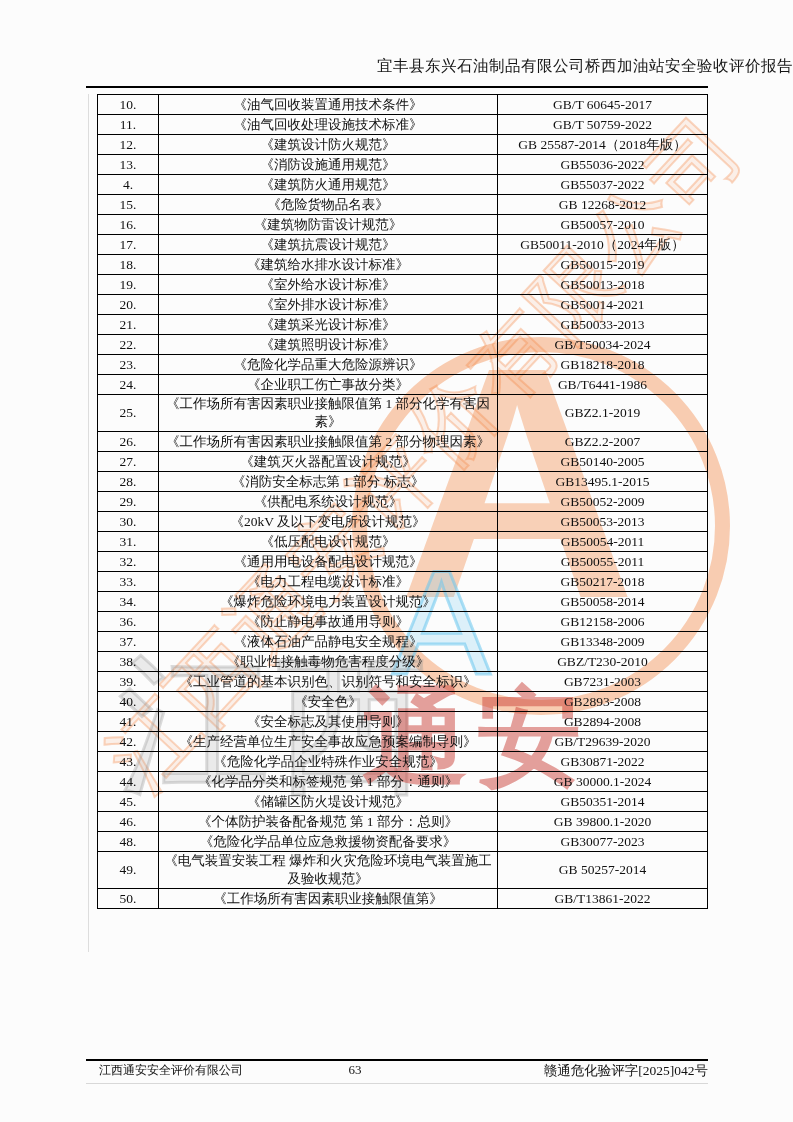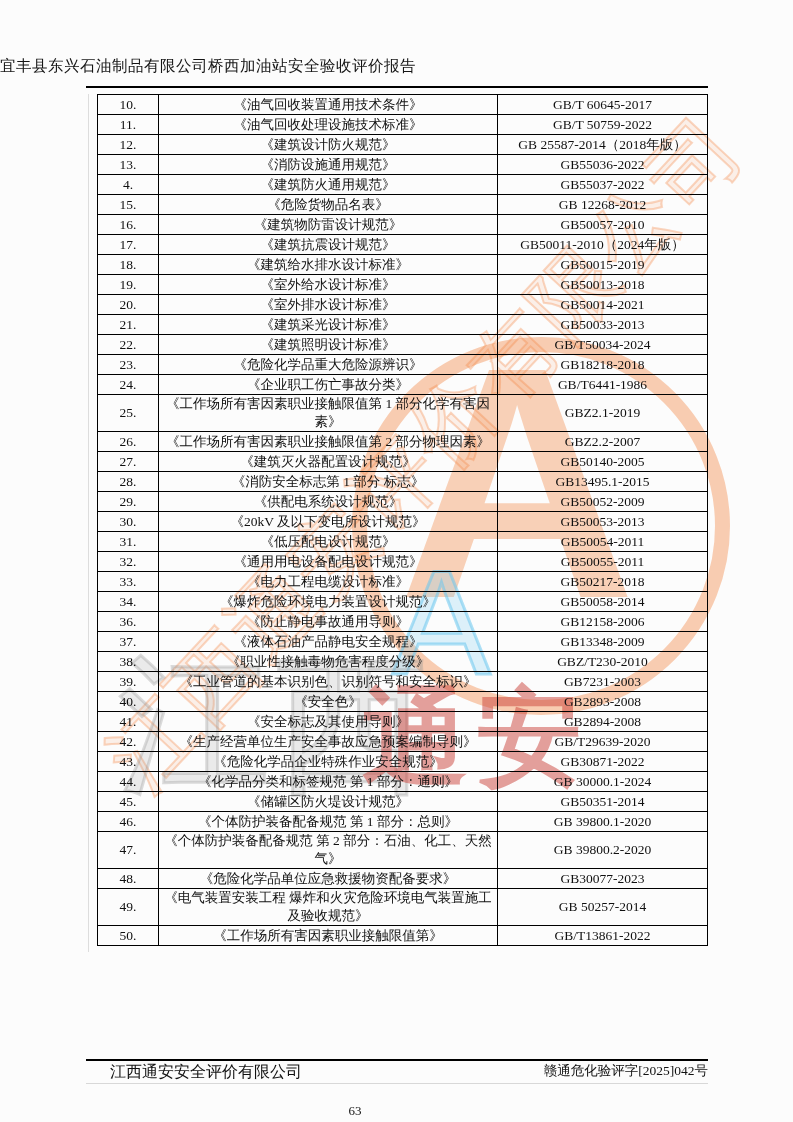--- a/index.html
+++ b/index.html
@@ -9,21 +9,21 @@
     width:793px;height:1122px;
     margin:0 auto;
     background:#fcfcfc;
     overflow:hidden;
     font-family:"Liberation Serif","DejaVu Serif",serif;
     color:#111;
   }
   
   .page-title{
     position:absolute;top:56px;left:0;right:0;
-    text-align:left;
+    text-align:right;
     font-size:15.5px;letter-spacing:.5px;
     color:#151515;
     z-index:3;
   }
   .title-rule{
     position:absolute;left:86px;top:86px;width:622px;height:2px;
     background:#000;z-index:3;
   }
   
   .wm{position:absolute;inset:0;z-index:1;pointer-events:none;}
@@ -94,25 +94,25 @@
   
   .footer-rule{
     position:absolute;left:86px;top:1059px;width:622px;height:2px;
     background:#000;z-index:3;
   }
   .footer-rule-faint{
     position:absolute;left:86px;top:1083px;width:622px;height:1px;
     background:rgba(0,0,0,0.14);z-index:3;
   }
   .footer-left{
-    position:absolute;left:110px;top:1062px;font-size:16px;z-index:3;
+    position:absolute;left:99px;top:1062px;font-size:12px;z-index:3;
   }
   .footer-page{
     position:absolute;left:330px;top:1062px;width:50px;
-    text-align:center;font-size:13px;z-index:3;margin-top:41px;
+    text-align:center;font-size:13px;z-index:3;
   }
   .footer-right{
     position:absolute;right:85px;top:1062px;font-size:13.5px;z-index:3;margin-left:48px;
   }
 </style>
 </head>
 <body>
 
 <div class="page">
 
@@ -311,25 +311,20 @@
             <td>45.</td>
             <td>《储罐区防火堤设计规范》</td>
             <td>GB50351-2014</td>
           </tr>
           <tr>
             <td>46.</td>
             <td>《个体防护装备配备规范 第 1 部分：总则》</td>
             <td>GB 39800.1-2020</td>
           </tr>
           <tr>
-            <td>47.</td>
-            <td>《个体防护装备配备规范 第 2 部分：石油、化工、天然气》</td>
-            <td>GB 39800.2-2020</td>
-          </tr>
-          <tr>
             <td>48.</td>
             <td>《危险化学品单位应急救援物资配备要求》</td>
             <td>GB30077-2023</td>
           </tr>
           <tr>
             <td>49.</td>
             <td>《电气装置安装工程 爆炸和火灾危险环境电气装置施工及验收规范》</td>
             <td>GB 50257-2014</td>
           </tr>
           <tr>

